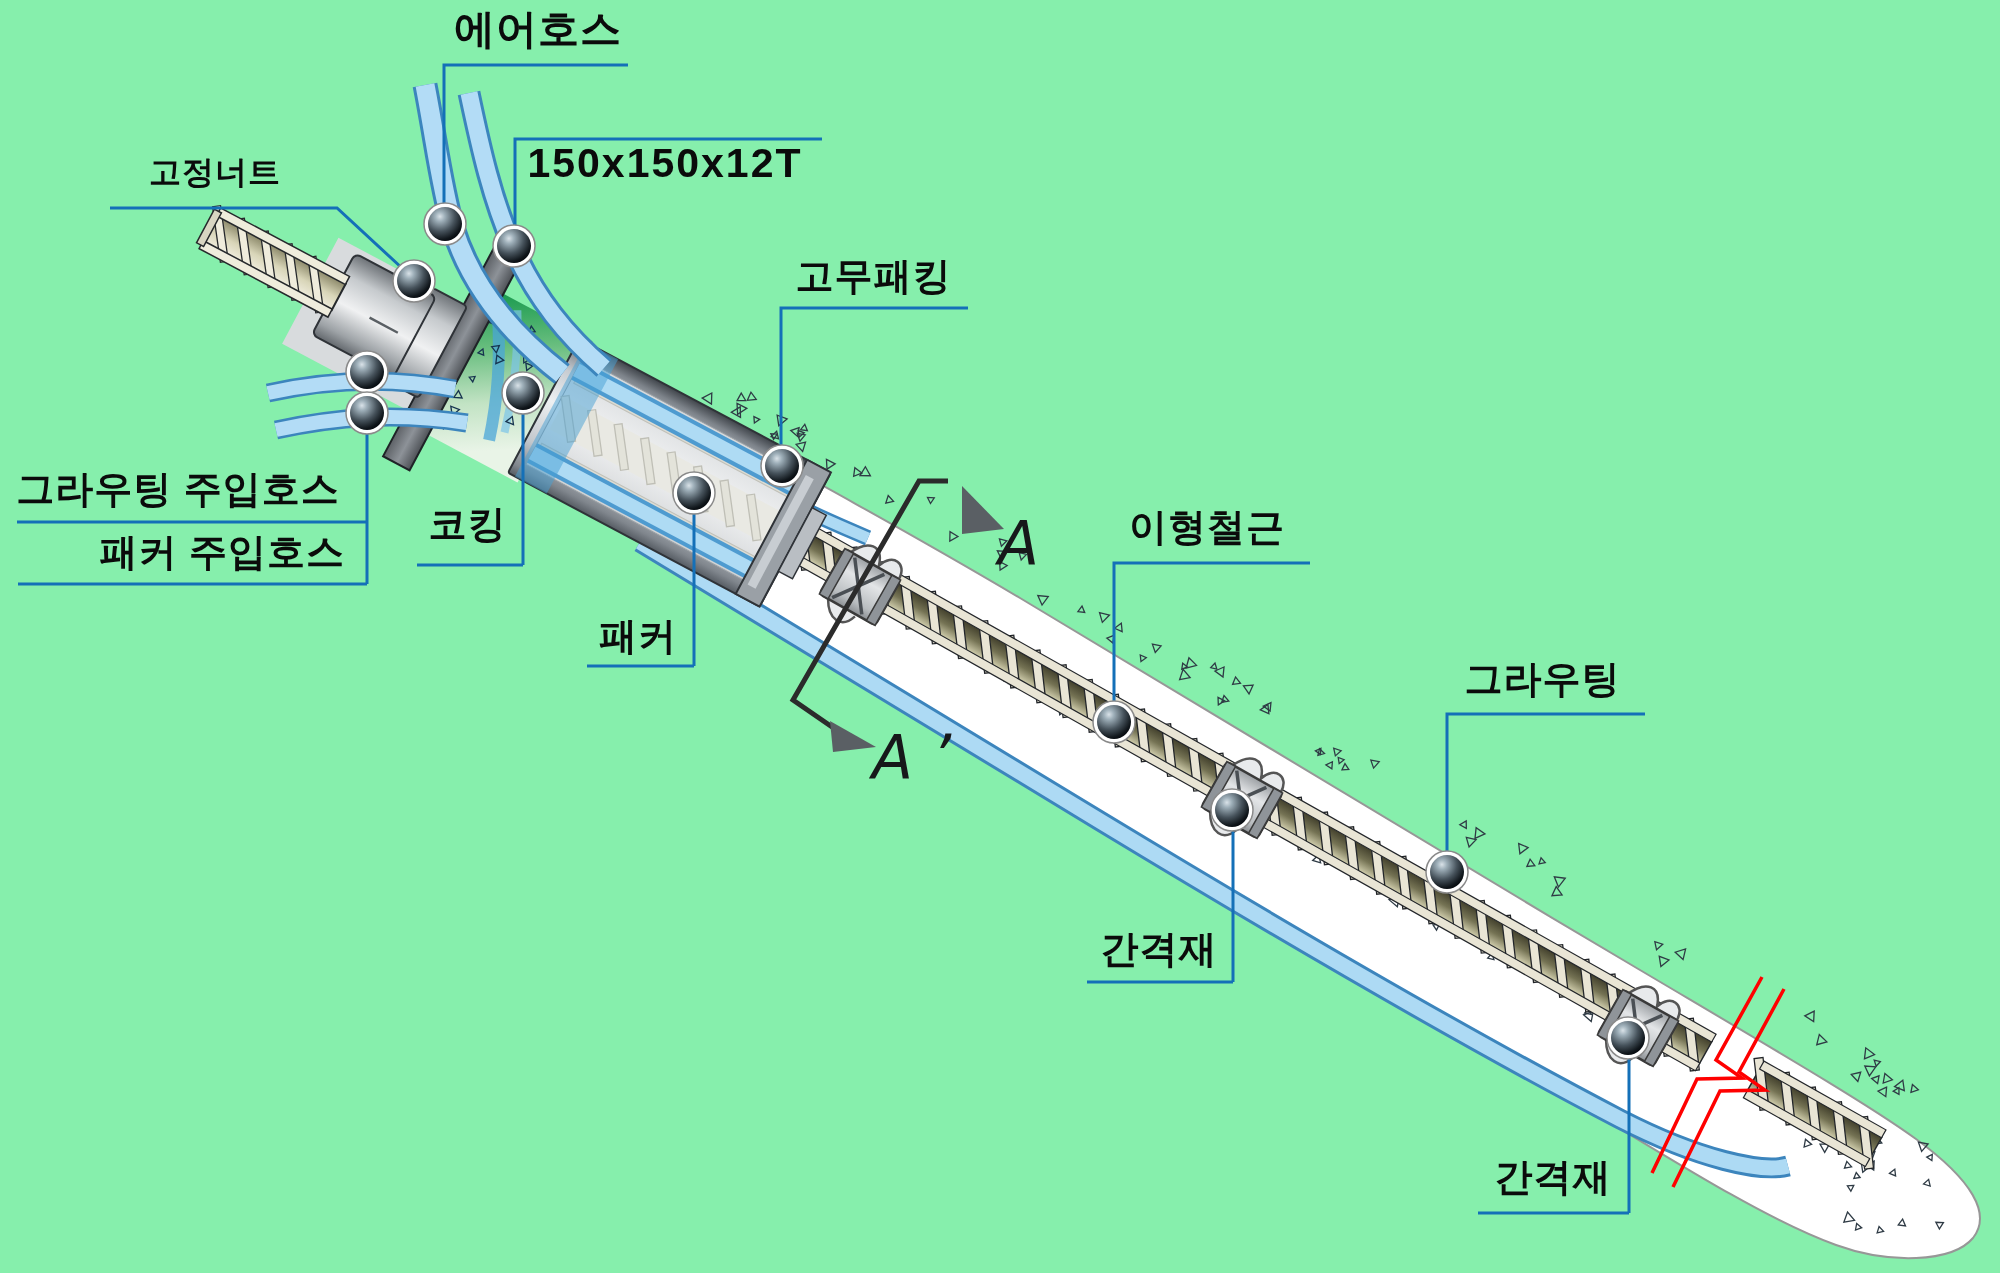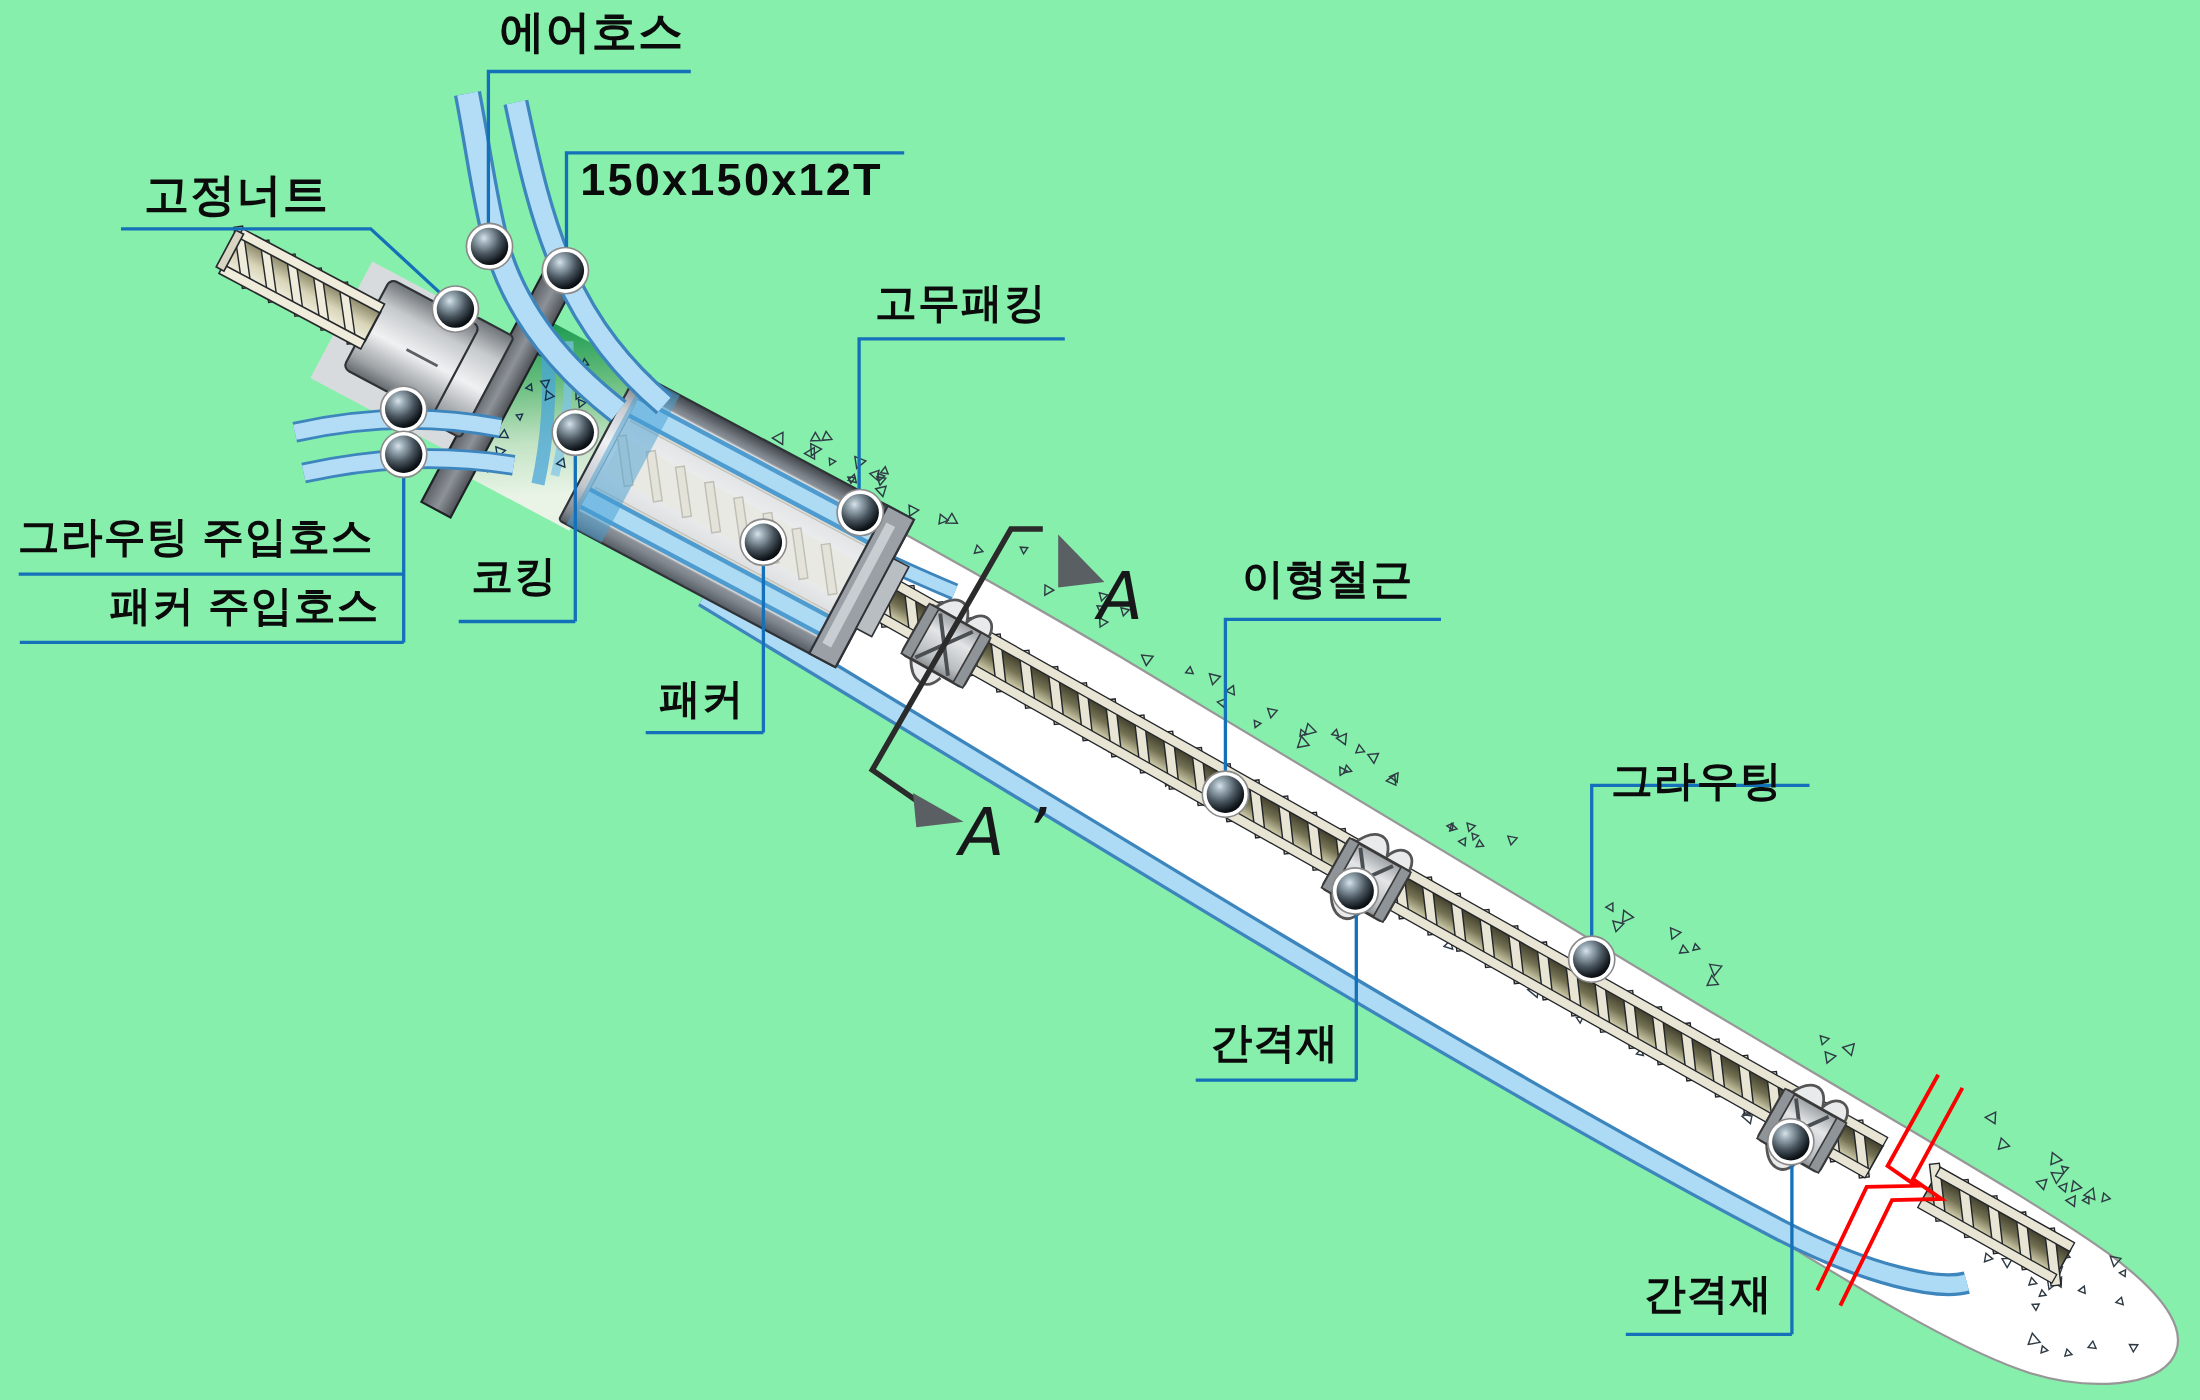--- a/index.html
+++ b/index.html
@@ -494,26 +494,26 @@
         </g>
     <g transform="translate(1628,1038)">
           <circle r="21" fill="#fff" stroke="#8a8a8a" stroke-width="1.5"></circle>
           <circle r="17" fill="url(#ballGrad)"></circle>
         </g>
   </g>
 </svg>
 
 <div class="lbl" style="left:433px;top:8px;width:210px;font-size:41px;">에어호스</div>
 <div class="lbl" style="left:505px;top:142px;width:320px;font-size:41px;letter-spacing:2px;">150x150x12T</div>
-<div class="lbl" style="left:95px;top:156px;width:240px;font-size:41px;">고정너트</div>
+<div class="lbl" style="left:95px;top:156px;width:240px;font-size:32px;">고정너트</div>
 <div class="lbl right" style="left:20px;top:533px;width:325px;font-size:38px;">패커 주입호스</div>
 <div class="lbl" style="left:8px;top:470px;width:340px;font-size:38px;">그라우팅 주입호스</div>
 <div class="lbl" style="left:415px;top:505px;width:105px;font-size:38px;">코킹</div>
 <div class="lbl" style="left:583px;top:617px;width:110px;font-size:38px;">패커</div>
 <div class="lbl" style="left:776px;top:257px;width:195px;font-size:38px;text-align:center;">고무패킹</div>
 <div class="lbl" style="left:1107px;top:508px;width:200px;font-size:38px;">이형철근</div>
-<div class="lbl" style="left:1440px;top:660px;width:205px;font-size:38px;margin-top:32px;">그라우팅</div>
+<div class="lbl" style="left:1440px;top:660px;width:205px;font-size:38px;">그라우팅</div>
 <div class="lbl" style="left:1083px;top:930px;width:152px;font-size:38px;">간격재</div>
 <div class="lbl" style="left:1473px;top:1158px;width:160px;font-size:38px;">간격재</div>
 <div class="sec" style="left:998px;top:508px;font-size:60px;">A</div>
 <div class="sec" style="left:872px;top:722px;font-size:60px;">A ’</div>
 
 </div>
 
 </body></html>

